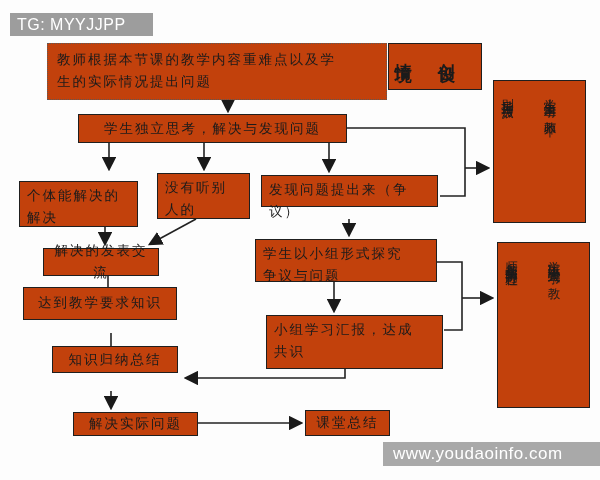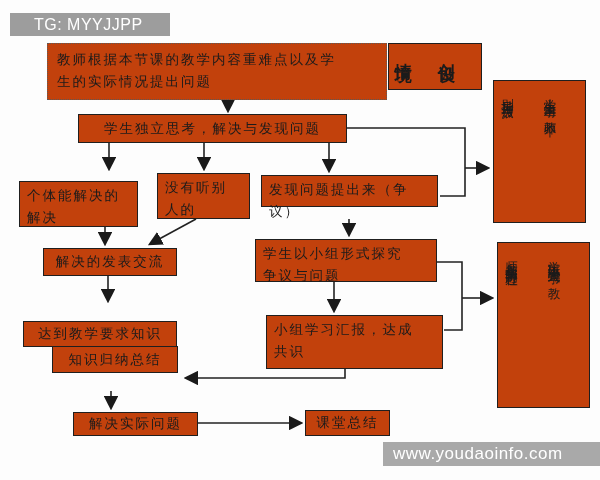--- a/index.html
+++ b/index.html
@@ -22,21 +22,21 @@
   .vtext.small{font-size:12.5px;line-height:3.4;}
   .situation{
     font-family:"Liberation Sans", sans-serif;font-weight:700;font-size:17px;
     letter-spacing:3px;line-height:2.55;padding:5px 13px 5px 4px;
   }
   .wm{
     position:absolute;display:flex;align-items:center;
     font-family:"Liberation Sans", sans-serif;color:#ffffff;
     letter-spacing:0.5px;white-space:nowrap;
   }
-  .wm-top{left:10px;top:13px;width:136px;height:23px;background:#9d9d9d;font-size:16px;padding-left:24px;}
+  .wm-top{left:10px;top:13px;width:136px;height:23px;background:#9d9d9d;font-size:16px;padding-left:7px;}
   .wm-bottom{left:383px;top:442px;width:217px;height:24px;background:#a9a9a9;font-size:17px;padding-left:10px;}
 </style>
 </head>
 <body>
 
 <div class="stage">
 
   <svg class="wires" viewBox="0 0 600 480" xmlns="http://www.w3.org/2000/svg">
     <defs>
       <marker id="arr" markerWidth="9" markerHeight="9" refX="7.5" refY="4.5" orient="auto">
@@ -74,23 +74,23 @@
 
   <div class="node" style="left:19px;top:181px;width:119px;height:46px;">个体能解决的
 解决</div>
 
   <div class="node" style="left:157px;top:173px;width:93px;height:46px;">没有听别
 人的</div>
 
   <div class="node" style="left:261px;top:175px;width:177px;height:32px;">发现问题提出来（争
 议）</div>
 
-  <div class="node center" style="left:43px;top:248px;width:134px;height:28px;">解决的发表交流</div>
+  <div class="node center" style="left:43px;top:248px;width:116px;height:28px;">解决的发表交流</div>
 
-  <div class="node center" style="left:23px;top:321px;width:154px;height:26px;">达到教学要求知识</div>
+  <div class="node center" style="left:23px;top:287px;width:154px;height:33px;font-family:Liberation Mono, monospace;">达到教学要求知识</div>
 
   <div class="node" style="left:255px;top:239px;width:182px;height:43px;">学生以小组形式探究
 争议与问题</div>
 
   <div class="node" style="left:266px;top:315px;width:177px;height:54px;">小组学习汇报，达成
 共识</div>
 
   <div class="node center" style="left:52px;top:346px;width:126px;height:27px;">知识归纳总结</div>
 
   <div class="node center" style="left:73px;top:412px;width:125px;height:24px;">解决实际问题</div>

